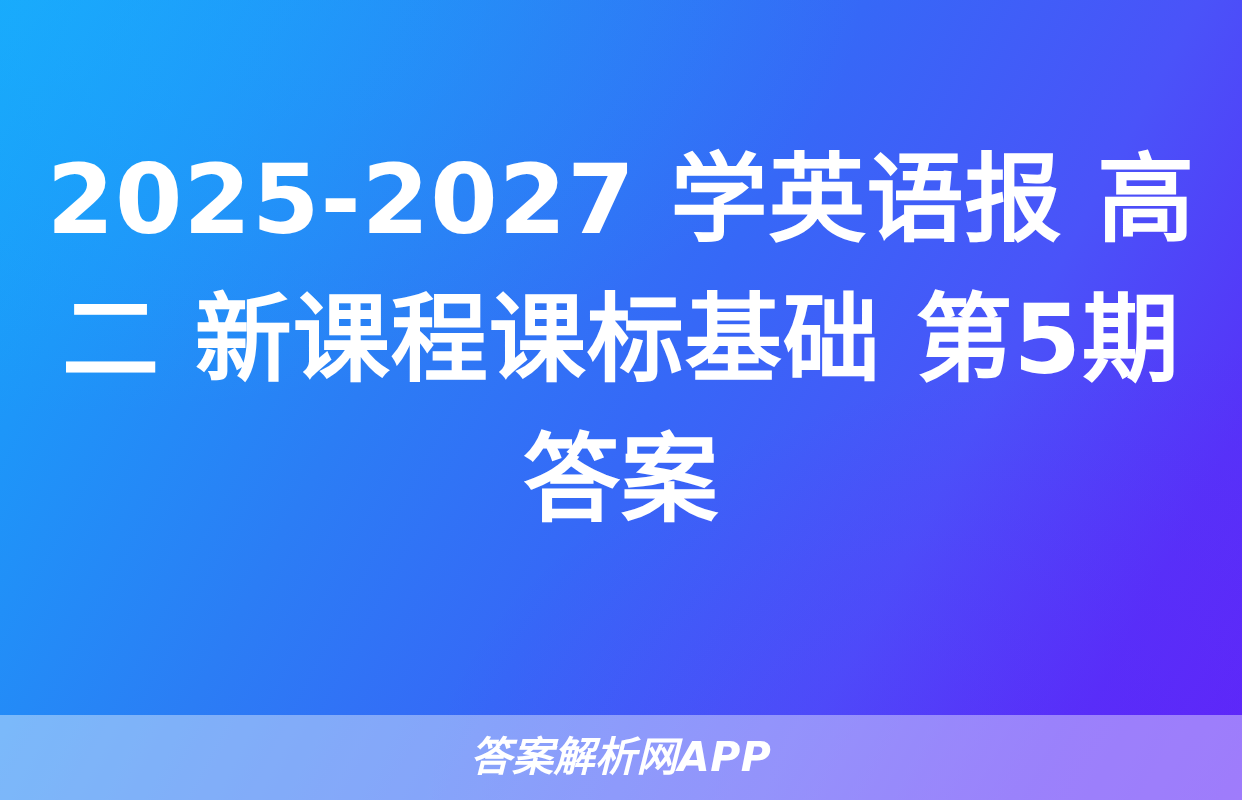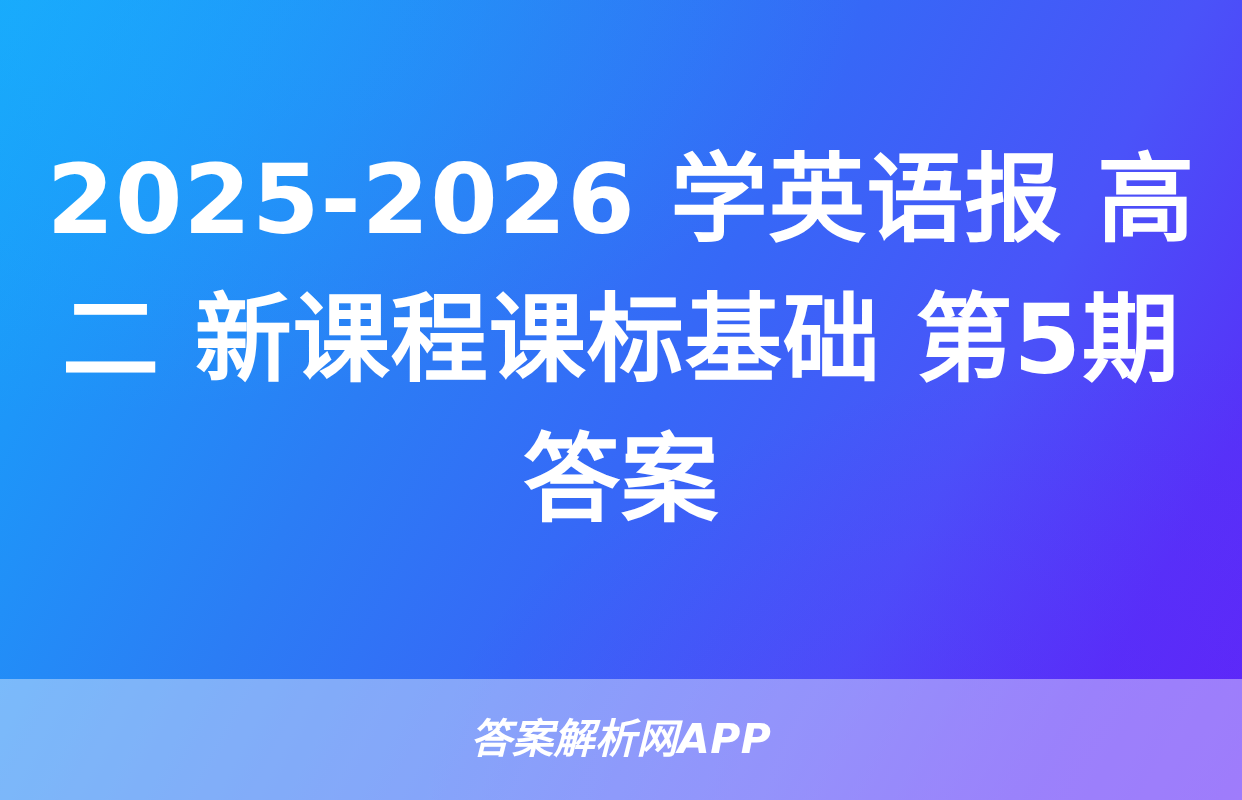--- a/index.html
+++ b/index.html
@@ -69,21 +69,21 @@
     word-break: break-word;
     text-rendering: optimizeLegibility;
   }
 
   
   .app-bar {
     position: absolute;
     left: 0;
     right: 0;
     bottom: 0;
-    height: 121px;
+    height: 85px;
     background: rgba(255, 255, 255, 0.40);
     display: flex;
     align-items: center;
     justify-content: center;
     z-index: 3;
   }
 
   .app-bar-label {
     color: #FFFFFF;
     font-family: "DejaVu Sans", "Liberation Sans", sans-serif;
@@ -94,20 +94,20 @@
     letter-spacing: 0.5px;
     white-space: nowrap;
   }
 </style>
 </head>
 <body>
 
 <div class="poster">
 
   <div class="title-wrap">
-    <h1 class="poster-title">2025-2026 学英语报 高二 新课程课标基础 第5期答案</h1>
+    <h1 class="poster-title">2025-2027 学英语报 高二 新课程课标基础 第5期答案</h1>
   </div>
 
   <div class="app-bar">
     <span class="app-bar-label">答案解析网APP</span>
   </div>
 
 </div>
 
 </body></html>

